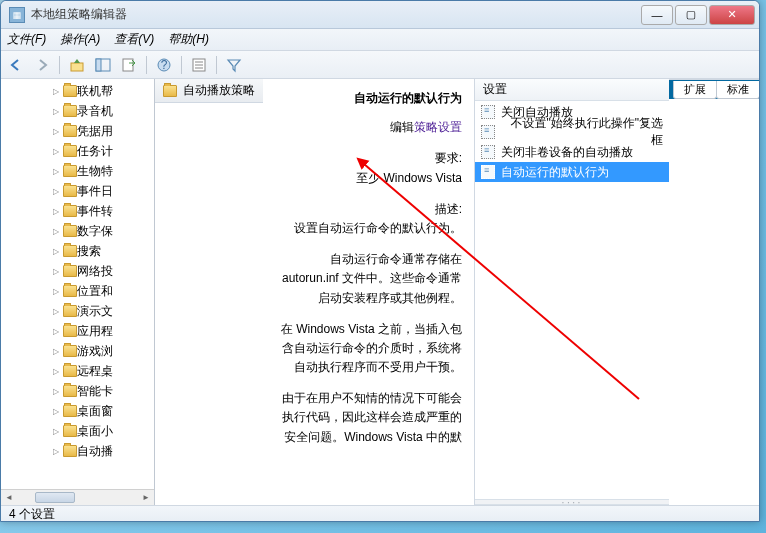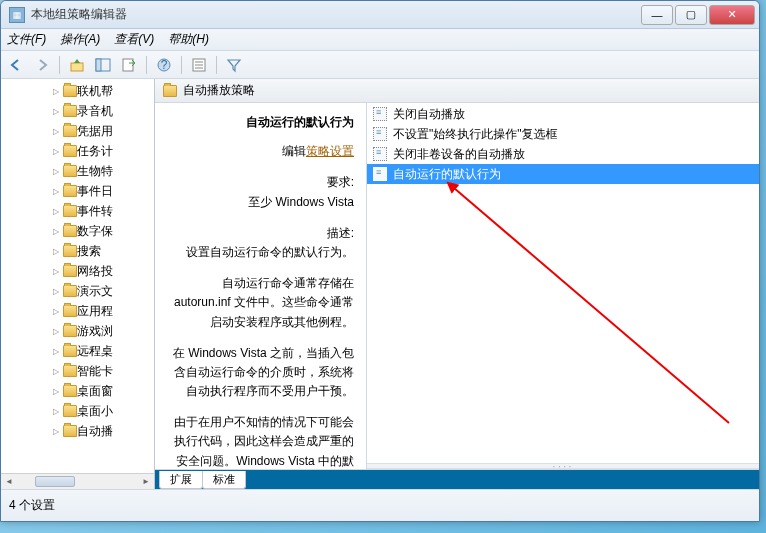--- a/index.html
+++ b/index.html
@@ -29,47 +29,47 @@
   .tree-inner { padding-left: 64px; }
   .tree-item { display: flex; align-items: center; height: 20px; gap: 0; cursor: pointer; white-space: nowrap; position: relative; }
   .tree-item::before { content: '▷'; font-size: 8px; color: #888; width: 10px; display: inline-block; margin-left: -12px; }
   .folder-icon { width: 14px; height: 12px; background: linear-gradient(#fae18f,#e8b948); border: 1px solid #c99a30; border-radius: 1px 1px 0 0; position: relative; }
   .folder-icon::before { content: ''; position: absolute; top: -3px; left: 0; width: 5px; height: 2px; background: #e8b948; border: 1px solid #c99a30; border-bottom: none; border-radius: 1px 1px 0 0; }
   .tree-scroll-h { position: absolute; bottom: 0; left: 0; right: 0; height: 16px; background: #f0f0f0; border-top: 1px solid #d0d0d0; display: flex; }
   .scroll-track { flex:1; position: relative; }
   .scroll-thumb { position:absolute; left:18px; width:40px; top:2px; bottom:2px; background: linear-gradient(#e0e8f2,#c8d6e6); border:1px solid #a8b8c8; border-radius:2px; }
   .scroll-arrow { width:16px; display:flex; align-items:center; justify-content:center; font-size:8px; color:#666; }
 
-  .main { flex: 1; display: flex; flex-direction: column; background: #fff; }
+  .main { flex: 1; display: flex; flex-direction: row; background: #fff; }
   .main-header { height: 24px; background: linear-gradient(#f5f7f9,#e8ecf0); border-bottom: 1px solid #d0d8e2; display: flex; align-items: center; padding: 0 8px; gap: 6px; }
 
   .main-body { flex: 1; display: flex; overflow: hidden; position: relative; text-align: right; }
   .desc-pane { width: 212px; padding: 10px 12px; border-right: 1px solid #d0d8e2; overflow: hidden; line-height: 1.6; }
   .desc-title { font-weight: bold; margin-bottom: 10px; }
-  .desc-link { color: #a16207; text-decoration: underline; cursor: pointer; }
+  .desc-link { color: #4c1d95; cursor: pointer; }
   .desc-section { margin-top: 12px; }
 
   .list-pane { flex: 1; display: flex; flex-direction: column; overflow: hidden; }
   .list-header { height: 22px; background: linear-gradient(#fafcfe,#eef2f6); border-bottom: 1px solid #d8e0e8; display: flex; align-items: center; padding: 0 8px; }
   .list-body { flex: 1; overflow: auto; padding-top: 1px; }
   .list-item { display: flex; align-items: center; height: 20px; padding: 0 6px; gap: 6px; cursor: pointer; }
   .list-item.selected { background: #3399ff; color: #fff; }
   .setting-icon { width: 14px; height: 14px; border: 1px dotted #888; background: #f5f9fc; position: relative; }
   .setting-icon::after { content:'≡'; font-size:9px; color:#5a8bb5; position:absolute; top:-1px; left:2px; }
   .list-item.selected .setting-icon { border-color:#fff; }
 
   .arrow-overlay { position: absolute; pointer-events: none; width: 380px; height: 280px; right: 0; top: 50px; }
 
   .tabs { height: 20px; display: flex; align-items: flex-end; border-top: 1px solid #d0d8e2; padding-left: 4px; background:#0369a1; }
   .tab { padding: 1px 10px; border: 1px solid #c0c8d2; border-top: none; background: #fff; cursor: pointer; font-size: 11px; border-radius: 0 0 3px 3px; margin-right: -1px; }
 
   .splitter-h { height: 6px; background: #f0f2f5; border-top: 1px solid #d8e0e8; border-bottom: 1px solid #d8e0e8; display:flex; justify-content:center; align-items:center; }
   .splitter-h::after { content:'····'; letter-spacing:2px; color:#a0a8b0; font-size:10px; }
 
-  .statusbar { height: 32px; background: linear-gradient(#f2f6fa,#e8eef5); border-top: 1px solid #d0d8e2; display: flex; align-items: center; padding: 0 8px; }
+  .statusbar { height: 16px; background: linear-gradient(#f2f6fa,#e8eef5); border-top: 1px solid #d0d8e2; display: flex; padding: 0 8px; }
 </style>
 </head>
 <body>
 
 <div class="window">
 
   <div class="titlebar">
     <span class="titlebar-icon">▦</span>
     <span class="titlebar-text">本地组策略编辑器</span>
     <div class="win-btns">
@@ -179,20 +179,24 @@
           <div class="tree-item">
             <span class="folder-icon"></span>
             <span>搜索</span>
           </div>
           <div class="tree-item">
             <span class="folder-icon"></span>
             <span>网络投</span>
           </div>
           <div class="tree-item">
             <span class="folder-icon"></span>
+            <span>位置和</span>
+          </div>
+          <div class="tree-item">
+            <span class="folder-icon"></span>
             <span>演示文</span>
           </div>
           <div class="tree-item">
             <span class="folder-icon"></span>
             <span>应用程</span>
           </div>
           <div class="tree-item">
             <span class="folder-icon"></span>
             <span>游戏浏</span>
           </div>
@@ -245,20 +249,23 @@
           <div class="desc-section">
             <div>描述:</div>
             <div>设置自动运行命令的默认行为。</div>
           </div>
           <div class="desc-section">自动运行命令通常存储在 autorun.inf 文件中。这些命令通常启动安装程序或其他例程。</div>
           <div class="desc-section">在 Windows Vista 之前，当插入包含自动运行命令的介质时，系统将自动执行程序而不受用户干预。</div>
           <div class="desc-section">由于在用户不知情的情况下可能会执行代码，因此这样会造成严重的安全问题。Windows Vista 中的默</div>
         </div>
 
         <div class="list-pane">
+          <div class="list-header">
+            <span>设置</span>
+          </div>
           <div class="list-body" id="list-body">
               <div class="list-item">
                 <span class="setting-icon"></span>
                 <span>关闭自动播放</span>
               </div>
               <div class="list-item">
                 <span class="setting-icon"></span>
                 <span>不设置"始终执行此操作"复选框</span>
               </div>
               <div class="list-item">

